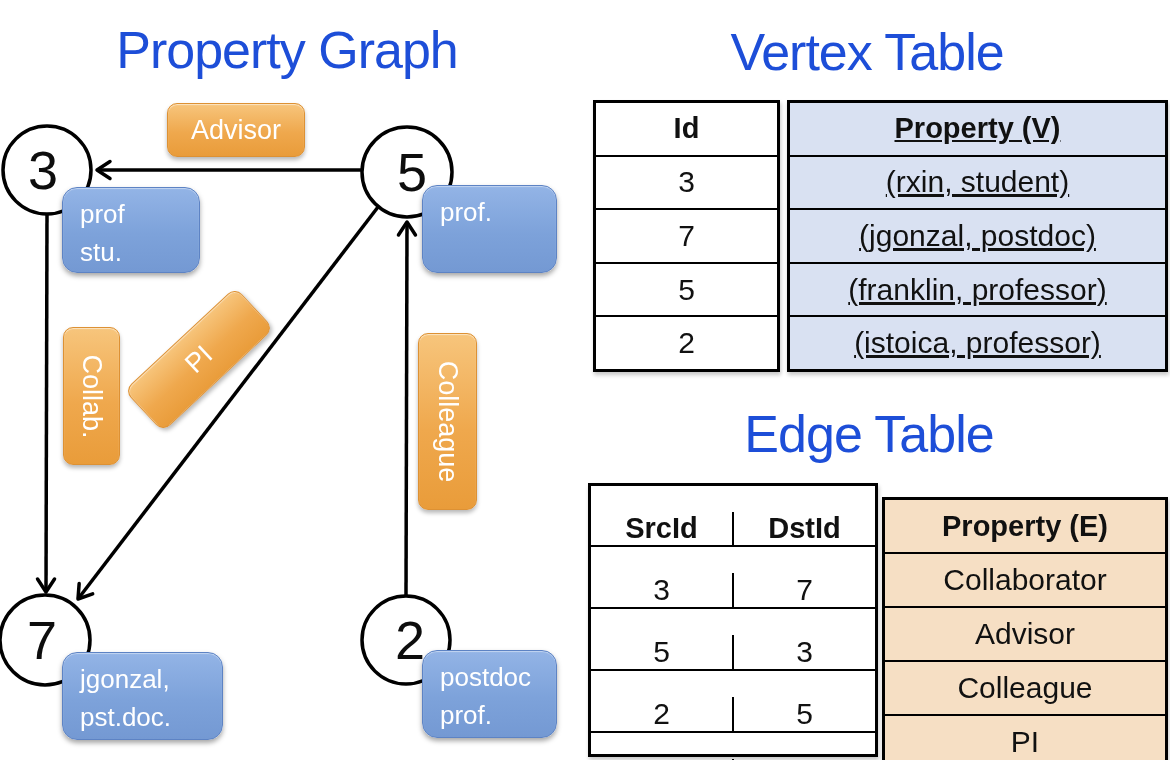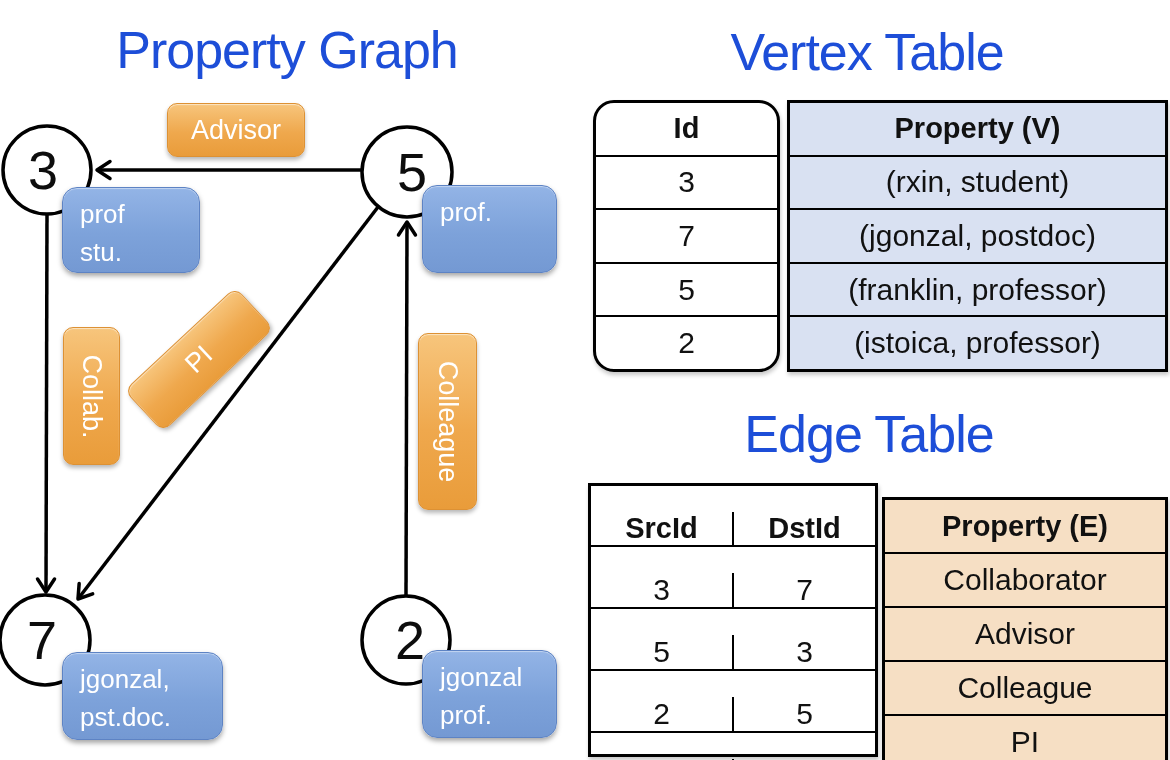--- a/index.html
+++ b/index.html
@@ -33,21 +33,21 @@
     display:flex;flex-direction:column;background:#fff;
     box-shadow:1px 3px 4px rgba(0,0,0,0.22);
   }
   .tbl .trow{flex:1;display:flex;align-items:center;justify-content:center;
     border-top:2.5px solid #000;font-size:30px;}
   .tbl .trow:first-child{border-top:none;}
   .tbl .trow.hdr{font-weight:bold;font-size:29px;}
   .tbl2 .trow{display:flex;align-items:stretch;justify-content:flex-start;padding:0;}
   .tbl2 .cell{flex:1;display:flex;align-items:center;justify-content:center;margin-top:26px;}
   .tbl2 .cell + .cell{border-left:2.5px solid #000;}
-  .fill-blue{background:#d9e1f2;}
+  .fill-blue{background:#d9e1f2;text-decoration:underline;}
   .fill-tan{background:#f6dfc4;}
 </style>
 </head>
 <body>
 
 <div id="stage">
 
   <div class="big-title" style="left:287px;top:20px;">Property Graph</div>
   <div class="big-title" style="left:867px;top:22px;">Vertex Table</div>
   <div class="big-title" style="left:869px;top:404px;">Edge Table</div>
@@ -96,25 +96,25 @@
     <span>stu.</span>
   </div>
   <div class="vertex-prop" style="left:422px;top:185px;width:135px;height:88px;">
     <span>prof.</span>
   </div>
   <div class="vertex-prop" style="left:62px;top:652px;width:161px;height:88px;">
     <span>jgonzal,</span>
     <span>pst.doc.</span>
   </div>
   <div class="vertex-prop" style="left:422px;top:650px;width:135px;height:88px;">
-    <span>jgonzal</span>
+    <span>postdoc</span>
     <span>prof.</span>
   </div>
 
-  <div class="tbl" style="left:593px;top:100px;width:187px;height:272px;border-radius:21px;">
+  <div class="tbl" style="left:593px;top:100px;width:187px;height:272px;">
     <div class="trow hdr">Id</div>
     <div class="trow">3</div>
     <div class="trow">7</div>
     <div class="trow">5</div>
     <div class="trow">2</div>
   </div>
 
   <div class="tbl" style="left:787px;top:100px;width:381px;height:272px;">
     <div class="trow hdr fill-blue">Property (V)</div>
     <div class="trow fill-blue">(rxin, student)</div>

